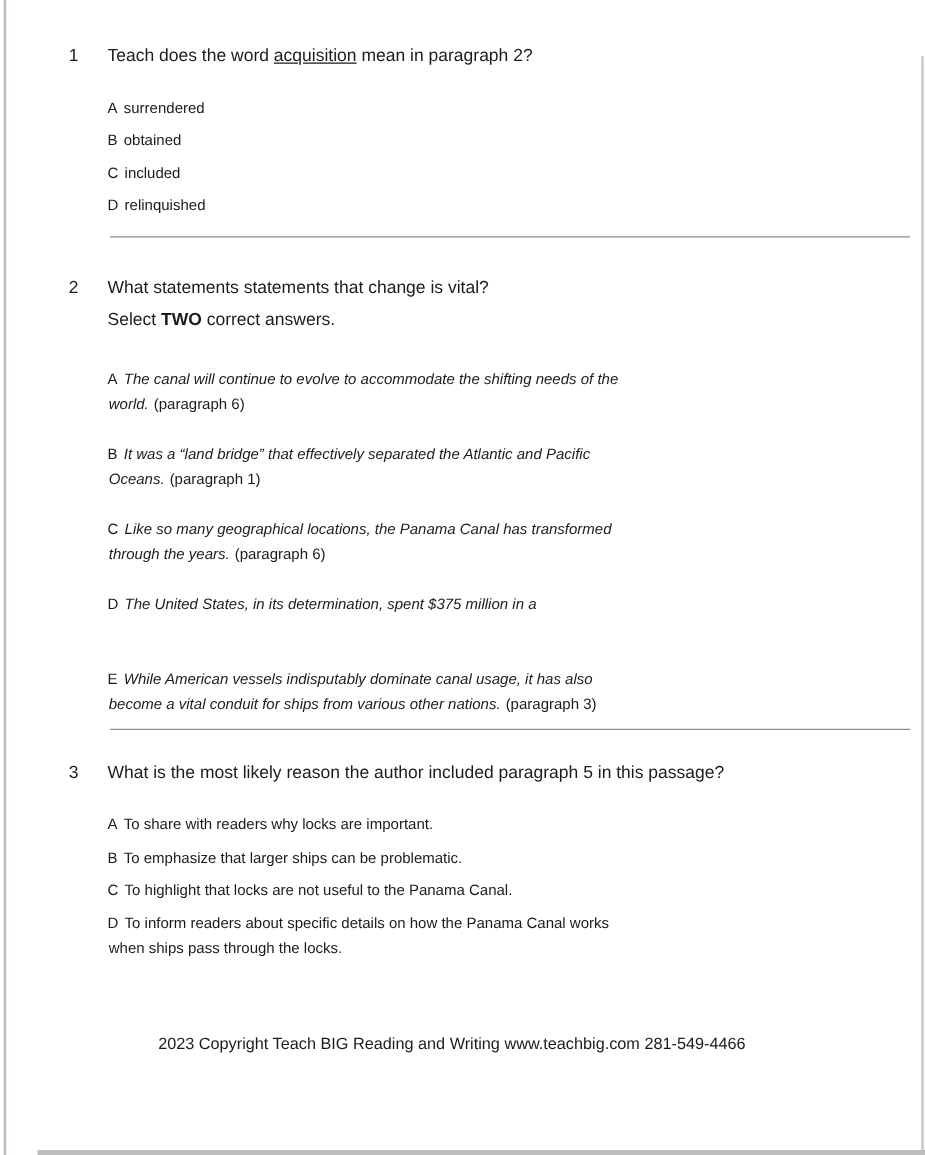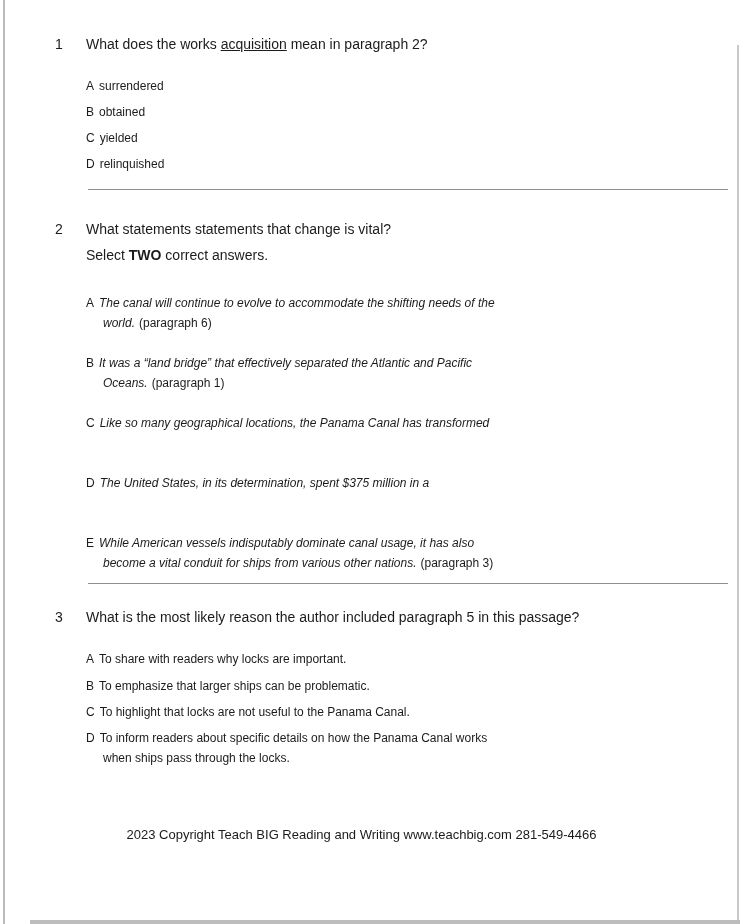--- a/index.html
+++ b/index.html
@@ -7,54 +7,54 @@
     width:740px;height:924px;background:#ffffff;overflow:hidden;position:relative;
     font-family:"Liberation Sans","DejaVu Sans",sans-serif;color:#1b1b1b;
   }
   .qnum{position:absolute;left:55px;font-size:14px;}
   .qprompt{position:absolute;left:86px;font-size:14px;white-space:nowrap;}
   .optrow{position:absolute;left:86px;font-size:12px;white-space:nowrap;line-height:20px;}
   .letter{margin-right:5px;}
   .u{text-decoration:underline;text-align:center;}
   .b{font-weight:bold;}
   .ital{font-style:italic;}
-  .ind{display:inline-block;margin-left:17px;text-align:center;}
+  .ind{display:inline-block;margin-left:1px;text-align:center;}
   .ref{font-style:normal;margin-left:4px;}
   .divider{position:absolute;left:88px;width:640px;height:0;border-top:1px solid #8e8e8e;}
   .edge-left{position:absolute;left:3px;top:0;width:2px;height:924px;background:#b9bcbc;}
   .edge-right{position:absolute;left:737px;top:45px;width:2px;height:879px;background:#c9c9c9;}
   .edge-bottom{position:absolute;left:30px;right:0;bottom:0;height:4px;background:#bdbdbd;}
   .footer{position:absolute;left:0;top:827px;width:723px;text-align:center;font-size:13px;white-space:nowrap;}
 </style>
 </head>
 <body>
 
 <div class="edge-left"></div>
 <div class="edge-right"></div>
 <div class="edge-bottom"></div>
 
 <span class="qnum" style="top:36px">1</span>
-<div class="qprompt" style="top:36px"><span>What does the works </span><span class="u">acquisition</span><span> mean in paragraph 2?</span></div>
+<div class="qprompt" style="top:36px"><span>Teach does the word </span><span class="u">acquisition</span><span> mean in paragraph 2?</span></div>
 
 <div class="optrow" style="top:76px"><span class="letter">A</span><span>surrendered</span></div>
 <div class="optrow" style="top:102px"><span class="letter">B</span><span>obtained</span></div>
-<div class="optrow" style="top:128px"><span class="letter">C</span><span>yielded</span></div>
+<div class="optrow" style="top:128px"><span class="letter">C</span><span>included</span></div>
 <div class="optrow" style="top:154px"><span class="letter">D</span><span>relinquished</span></div>
 
 <div class="divider" style="top:189px"></div>
 
 <span class="qnum" style="top:221px">2</span>
 <div class="qprompt" style="top:221px">What statements statements that change is vital?</div>
 <div class="qprompt" style="top:247px"><span>Select </span><span class="b">TWO</span><span> correct answers.</span></div>
 
 <div class="optrow" style="top:293px"><span class="letter">A</span><span class="ital">The canal will continue to evolve to accommodate the shifting needs of the</span><br><span class="ind"><span class="ital">world.</span><span class="ref">(paragraph 6)</span></span></div>
 
 <div class="optrow" style="top:353px"><span class="letter">B</span><span class="ital">It was a “land bridge” that effectively separated the Atlantic and Pacific</span><br><span class="ind"><span class="ital">Oceans.</span><span class="ref">(paragraph 1)</span></span></div>
 
-<div class="optrow" style="top:413px"><span class="letter">C</span><span class="ital">Like so many geographical locations, the Panama Canal has transformed</span><br></div>
+<div class="optrow" style="top:413px"><span class="letter">C</span><span class="ital">Like so many geographical locations, the Panama Canal has transformed</span><br><span class="ind"><span class="ital">through the years.</span><span class="ref">(paragraph 6)</span></span></div>
 
 <div class="optrow" style="top:473px"><span class="letter">D</span><span class="ital">The United States, in its determination, spent $375 million in a</span><br></div>
 
 <div class="optrow" style="top:533px"><span class="letter">E</span><span class="ital">While American vessels indisputably dominate canal usage, it has also</span><br><span class="ind"><span class="ital">become a vital conduit for ships from various other nations.</span><span class="ref">(paragraph 3)</span></span></div>
 
 <div class="divider" style="top:583px"></div>
 
 <span class="qnum" style="top:609px">3</span>
 <div class="qprompt" style="top:609px">What is the most likely reason the author included paragraph 5 in this passage?</div>
 

